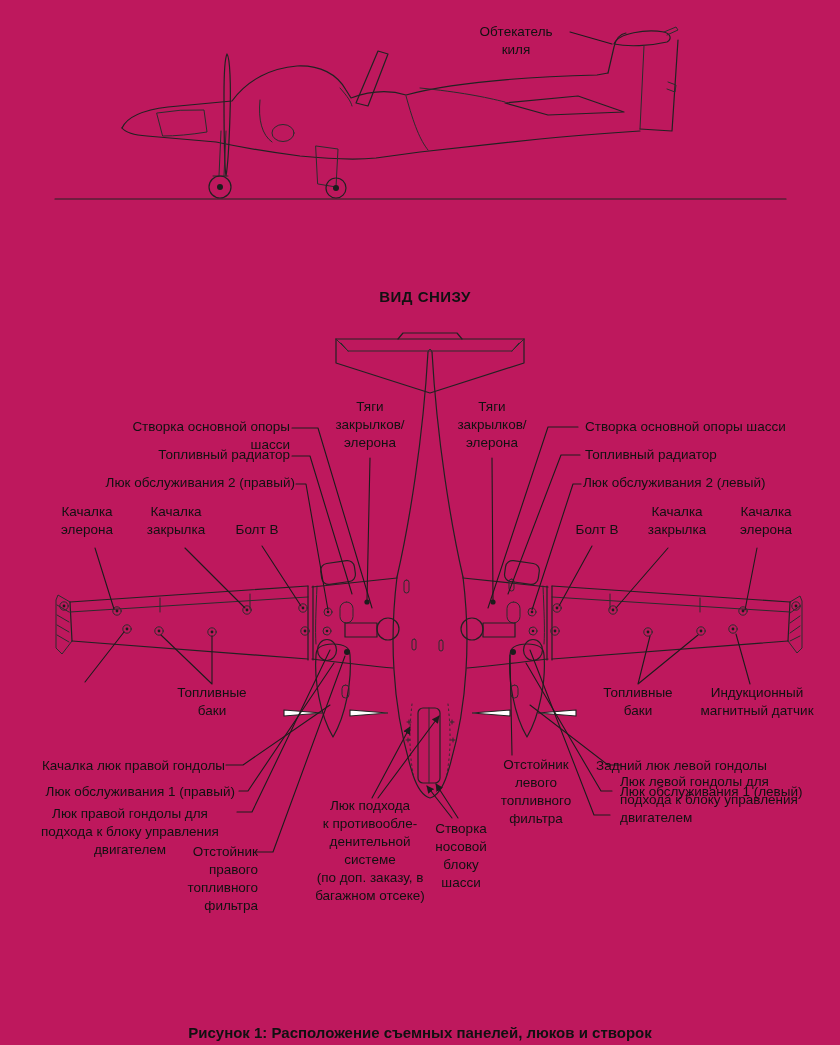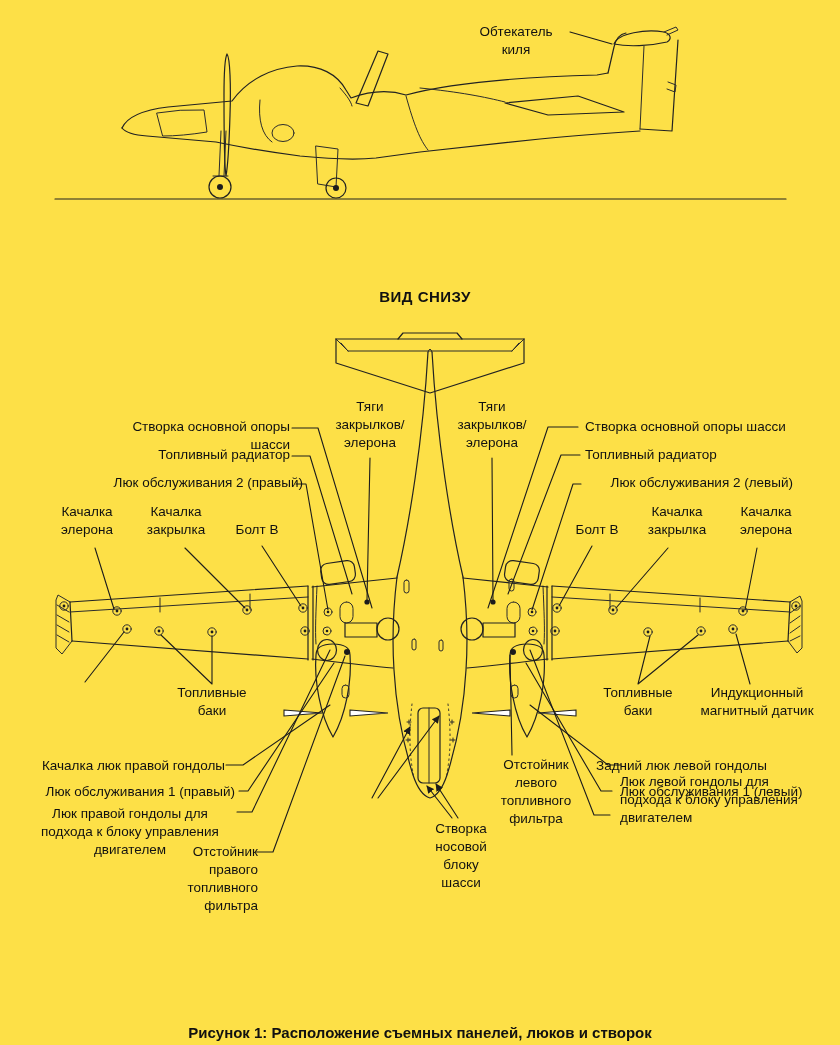--- a/index.html
+++ b/index.html
@@ -1,16 +1,16 @@
 <!DOCTYPE html>
 <html><head>
 <meta charset="utf-8">
 <style>
   html,body{margin:0;padding:0;background:#e8e8e8;}
-  #page{position:relative;width:840px;height:1045px;background:#fde047;margin:0 auto;
+  #page{position:relative;width:840px;height:1045px;background:#be185d;margin:0 auto;
         font-family:"Liberation Sans",sans-serif;overflow:hidden;}
   svg{position:absolute;left:0;}
   .lbl{position:absolute;font-family:"Liberation Sans",sans-serif;font-size:13.5px;
        line-height:18px;color:#111;white-space:pre-line;}
   .c{text-align:center;}
   .r{text-align:right;}
   .title{font-weight:bold;font-size:15px;letter-spacing:.5px;}
   .caption{font-weight:bold;font-size:15px;}
   .stroke{fill:none;stroke:#222;stroke-width:1.2;stroke-linecap:round;stroke-linejoin:round;}
   .thin{fill:none;stroke:#2c2c2c;stroke-width:1;stroke-linecap:round;}
@@ -218,52 +218,58 @@
       <path class="leader" d="M638,374 L650,326 M638,374 L698,325"></path>
       <path class="leader" d="M750,374 L736,324"></path>
       <path class="leader" d="M621,455 H608 L530,395"></path>
       <path class="leader" d="M612,481 H601 L526,353"></path>
       <path class="leader" d="M610,505 H594 L530,340"></path>
     </g>
   </svg>
 
   <div class="lbl r" style="left:90px;top:418px;width:200px;">Створка основной опоры шасси</div>
   <div class="lbl r" style="left:90px;top:446px;width:200px;">Топливный радиатор</div>
-  <div class="lbl r" style="left:103px;top:474px;width:200px;text-align:right;">Люк обслуживания 2 (правый)</div>
+  <div class="lbl r" style="left:95px;top:474px;width:200px;text-align:right;">Люк обслуживания 2 (правый)</div>
   <div class="lbl c" style="left:37px;top:503px;width:100px;">Качалка
 элерона</div>
   <div class="lbl c" style="left:126px;top:503px;width:100px;">Качалка
 закрылка</div>
   <div class="lbl c" style="left:217px;top:521px;width:80px;">Болт В</div>
   <div class="lbl c" style="left:320px;top:398px;width:100px;">Тяги
 закрылков/
 элерона</div>
   <div class="lbl c" style="left:442px;top:398px;width:100px;">Тяги
 закрылков/
 элерона</div>
   <div class="lbl" style="left:585px;top:418px;width:210px;">Створка основной опоры шасси</div>
   <div class="lbl" style="left:585px;top:446px;width:210px;">Топливный радиатор</div>
-  <div class="lbl" style="left:583px;top:474px;width:210px;text-align:right;">Люк обслуживания 2 (левый)</div>
+  <div class="lbl" style="left:583px;top:474px;width:210px;">Люк обслуживания 2 (левый)</div>
   <div class="lbl c" style="left:557px;top:521px;width:80px;">Болт В</div>
   <div class="lbl c" style="left:627px;top:503px;width:100px;">Качалка
 закрылка</div>
   <div class="lbl c" style="left:716px;top:503px;width:100px;">Качалка
 элерона</div>
 
   <div class="lbl c" style="left:162px;top:684px;width:100px;">Топливные
 баки</div>
   <div class="lbl r" style="left:25px;top:757px;width:200px;">Качалка люк правой гондолы</div>
   <div class="lbl r" style="left:35px;top:783px;width:200px;">Люк обслуживания 1 (правый)</div>
   <div class="lbl c" style="left:15px;top:805px;width:230px;">Люк правой гондолы для
 подхода к блоку управления
 двигателем</div>
   <div class="lbl r" style="left:108px;top:843px;width:150px;">Отстойник
 правого
 топливного
 фильтра</div>
+  <div class="lbl c" style="left:290px;top:797px;width:160px;">Люк подхода
+к противообле-
+денительной
+системе
+(по доп. заказу, в
+багажном отсеке)</div>
   <div class="lbl c" style="left:421px;top:820px;width:80px;">Створка
 носовой
 блоку
 шасси</div>
   <div class="lbl c" style="left:486px;top:756px;width:100px;">Отстойник
 левого
 топливного
 фильтра</div>
   <div class="lbl c" style="left:588px;top:684px;width:100px;">Топливные
 баки</div>

